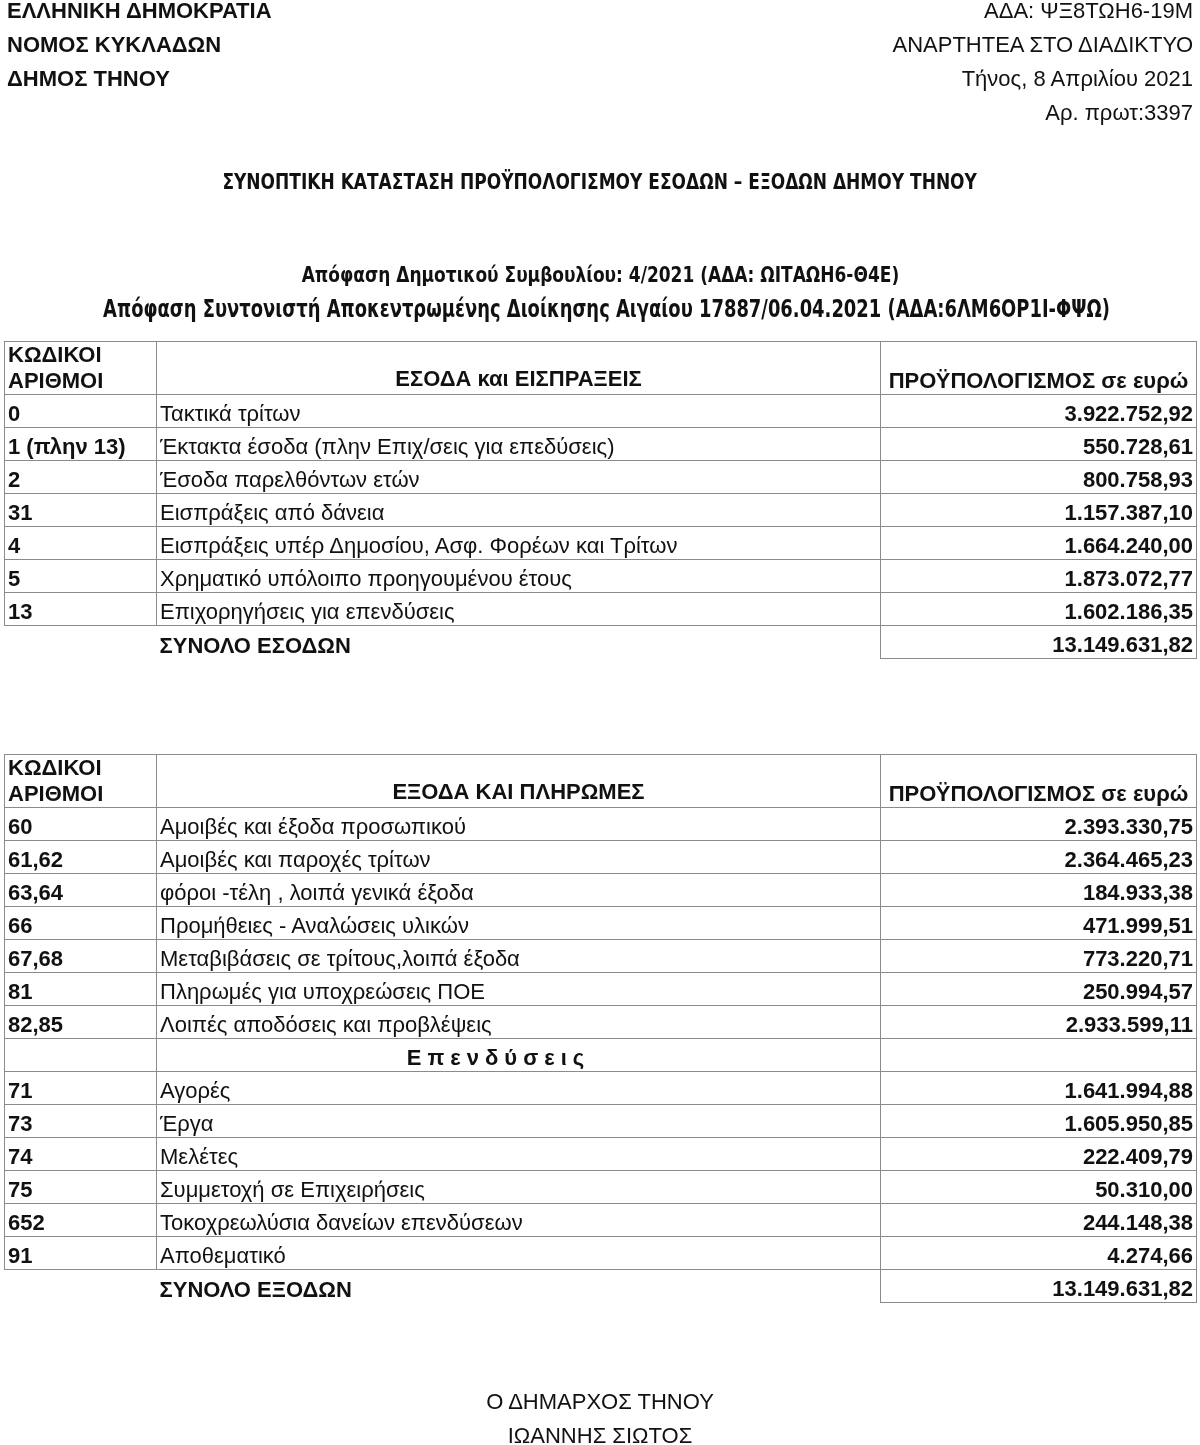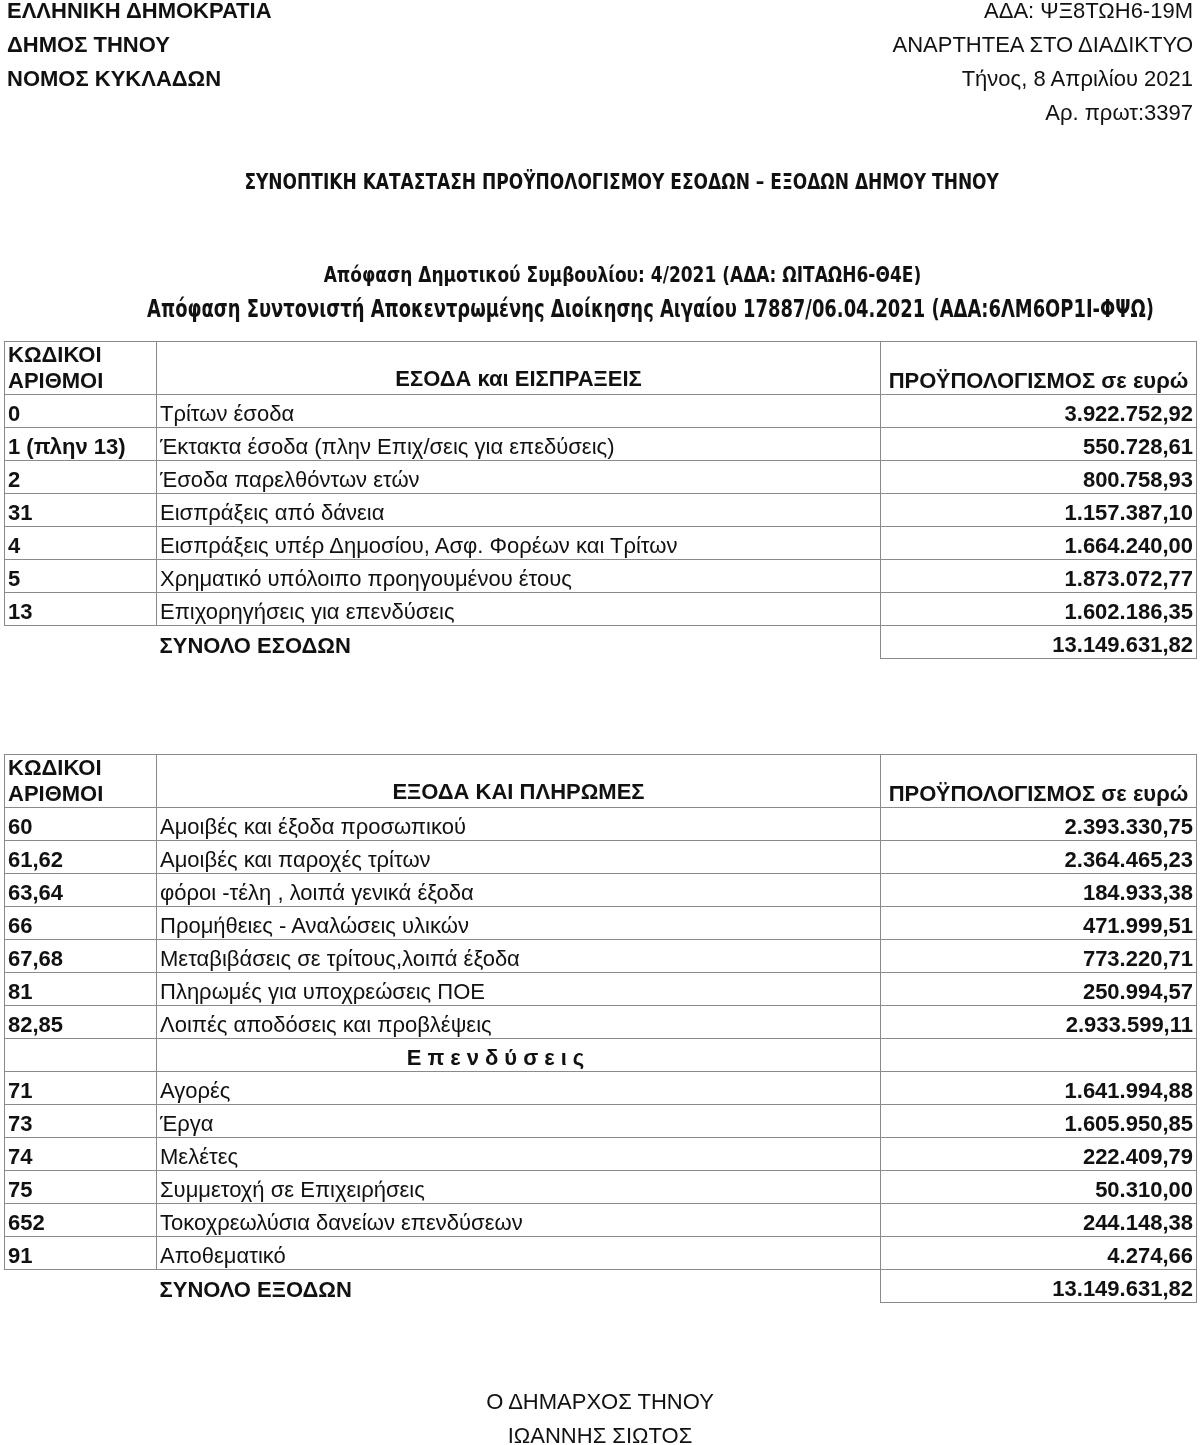--- a/index.html
+++ b/index.html
@@ -38,21 +38,21 @@
       text-align: center;
       font-weight: bold;
       font-size: 22px;
     }
     .title1 { top: 165px; line-height: 34px; }
     .title2 { top: 258px; line-height: 34px; }
     .narrow {
       font-family: "DejaVu Sans", sans-serif;
       font-stretch: condensed;
     }
-    .title-line { white-space: nowrap; padding-left: 44px; }
+    .title-line { white-space: nowrap; }
     .title-cond {
       display: inline-block;
       transform: scaleX(0.86);
       transform-origin: center;
     }
     .title-big {
       font-size: 24px;
       transform: scaleX(0.83);
     }
 
@@ -99,22 +99,22 @@
       text-align: center;
       font-size: 22px;
       line-height: 34px;
     }
   </style>
 </head>
 <body>
 
 <div class="hdr-left">
   <div>ΕΛΛΗΝΙΚΗ ΔΗΜΟΚΡΑΤΙΑ</div>
+  <div>ΝΟΜΟΣ ΚΥΚΛΑΔΩΝ</div>
   <div>ΔΗΜΟΣ ΤΗΝΟΥ</div>
-  <div>ΝΟΜΟΣ ΚΥΚΛΑΔΩΝ</div>
 </div>
 
 <div class="hdr-right">
   <div>ΑΔΑ: ΨΞ8ΤΩΗ6-19Μ</div>
   <div>ΑΝΑΡΤΗΤΕΑ ΣΤΟ ΔΙΑΔΙΚΤΥΟ</div>
   <div>Τήνος, 8 Απριλίου 2021</div>
   <div>Αρ. πρωτ:3397</div>
 </div>
 
 <div class="title-block title1">
@@ -133,21 +133,21 @@
       <col class="c3">
     </colgroup>
   <tbody>
       <tr class="head">
     <td class="c-code">ΚΩΔΙΚΟΙ ΑΡΙΘΜΟΙ</td>
     <td class="c-desc">ΕΣΟΔΑ και ΕΙΣΠΡΑΞΕΙΣ</td>
     <td class="c-amt">ΠΡΟΫΠΟΛΟΓΙΣΜΟΣ σε ευρώ</td>
   </tr>
   <tr>
     <td class="code">0</td>
-    <td>Τρίτων έσοδα</td>
+    <td>Τακτικά τρίτων</td>
     <td class="amount">3.922.752,92</td>
   </tr>
   <tr>
     <td class="code">1 (πλην 13)</td>
     <td>Έκτακτα έσοδα (πλην Επιχ/σεις για επεδύσεις)</td>
     <td class="amount">550.728,61</td>
   </tr>
   <tr>
     <td class="code">2</td>
     <td>Έσοδα παρελθόντων ετών</td>

